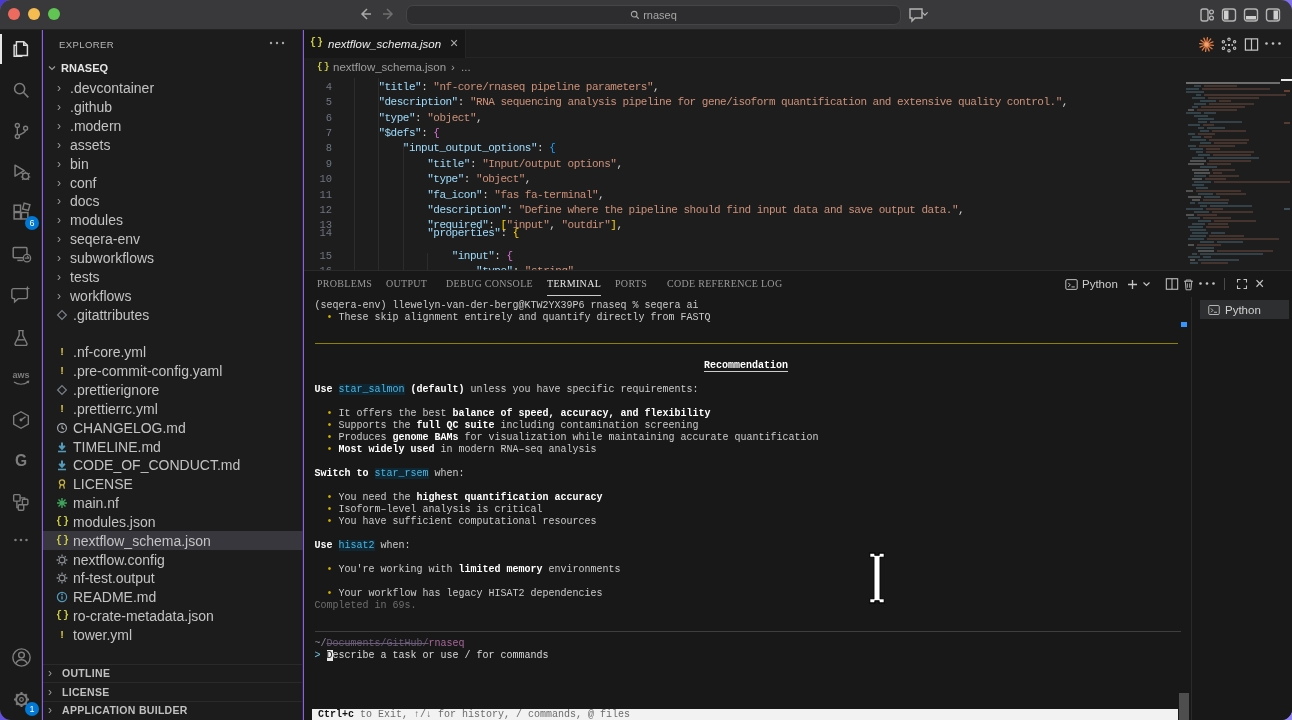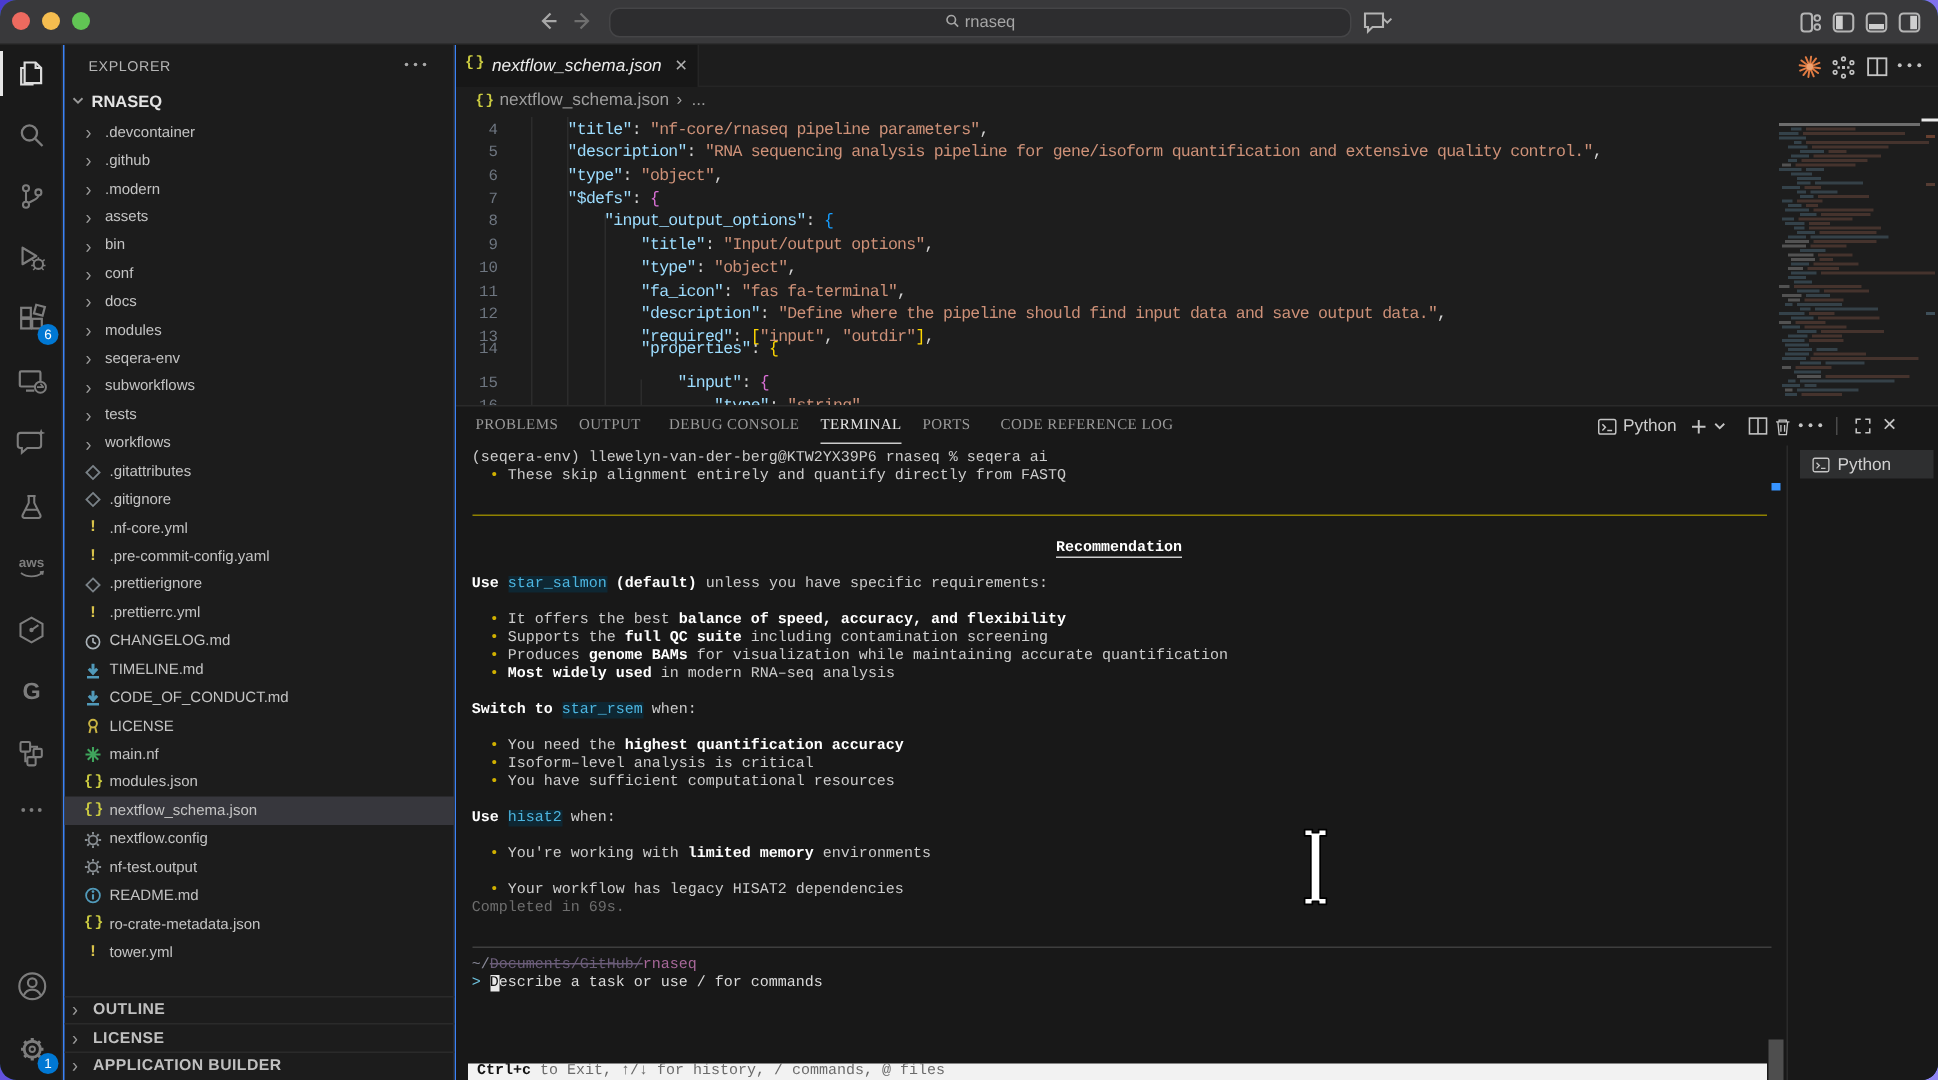--- a/index.html
+++ b/index.html
@@ -1,18 +1,18 @@
 <!DOCTYPE html>
 <html><head><meta charset="utf-8">
 <style>
 * { margin:0; padding:0; box-sizing:border-box; }
 html,body { width:1292px; height:720px; overflow:hidden; }
 body { background:linear-gradient(125deg,#4a3bd0 0%,#6d5be4 40%,#9186f4 100%);
        font-family:"Liberation Sans",sans-serif; }
-.win { position:absolute; inset:0; border-radius:11px; overflow:hidden; background:#3b82f6; }
+.win { position:absolute; inset:0; border-radius:11px; overflow:hidden; background:#8b5cf6; }
 
 
 .titlebar { position:absolute; left:0; top:0; width:1292px; height:30px; background:#39393b; border-bottom:1px solid #232323; }
 .tfl { position:absolute; top:7.5px; width:12px; height:12px; border-radius:50%; }
 .navarr { position:absolute; top:5px; font-size:14px; color:#9d9d9d; }
 .addr { position:absolute; left:406px; top:5px; width:495px; height:20px; background:#2d2d2f; border:1px solid #454547; border-radius:7px; }
 .addrtxt { position:absolute; left:0; right:0; top:3px; text-align:center; font-size:11px; color:#a6a6a6; }
 .tbicon { position:absolute; top:7px; color:#b4b4b4; }
 
 
@@ -23,21 +23,21 @@
 .abadge { position:absolute; right:3px; bottom:1px; min-width:14px; height:14px; border-radius:8px; background:#0078d4; color:#fff; font-size:9px; line-height:14px; text-align:center; font-family:"Liberation Sans",sans-serif; }
 
 
 .sidebar { position:absolute; left:43px; top:30px; width:260px; height:690px; background:#1c1c1c; border-right:1px solid #2a2a2a; }
 .sbhead { position:absolute; left:16px; top:8.5px; font-size:9.5px; color:#b5b5b5; letter-spacing:.4px; }
 .proj { position:absolute; left:4px; top:32px; font-size:11px; font-weight:bold; color:#e4e4e4; }
 .trow { position:absolute; left:0; width:260px; height:18.8px; display:flex; align-items:center; }
 .trow.sel { background:#37373d; }
 .chev { width:10px; margin-left:14px; color:#9a9a9a; font-size:12px; line-height:10px; transform:scale(1,1.1); }
 .fi { width:12px; height:12px; margin-left:13px; display:inline-block; flex:none; line-height:12px; }
-.tname { margin-left:5px; font-size:10px; color:#c3c3c3; white-space:pre; }
+.tname { margin-left:5px; font-size:14px; color:#c3c3c3; white-space:pre; }
 .chev + .tname { margin-left:3px; }
 .botsec { position:absolute; left:0; width:260px; height:18.5px; border-top:1px solid #2a2a2a; display:flex; align-items:center; }
 .botsec .chev { margin-left:5px; }
 .botsec .bname { margin-left:4px; font-size:10.5px; font-weight:bold; color:#c0c0c0; letter-spacing:.3px; }
 
 
 .editor { position:absolute; left:304px; top:30px; right:0; height:240px; background:#1d1d1d; }
 .tabstrip { position:absolute; left:0; top:0; right:0; height:28px; background:#1d1d1d; border-bottom:1px solid #252525; }
 .tab { position:absolute; left:0; top:0; width:162px; height:28px; background:#171717; border-right:1px solid #252525; }
 .tabjson { position:absolute; left:6px; top:7px; color:#cbcb41; font-family:"Liberation Mono",monospace; font-size:10px; font-weight:bold; letter-spacing:1px; }
@@ -292,26 +292,20 @@
       </div>
 <div class="trow" style="top:256.3px">
         <span class="chev">›</span>
         <span class="tname">workflows</span>
       </div>
 <div class="trow" style="top:275.2px">
         <svg class="fi" viewBox="0 0 12 12">
           <path d="M6 1.6 L10.4 6 L6 10.4 L1.6 6 Z" fill="none" stroke="#7a8288" stroke-width="1.2"></path>
         </svg>
         <span class="tname">.gitattributes</span>
-      </div>
-<div class="trow" style="top:294.1px">
-        <svg class="fi" viewBox="0 0 12 12">
-          <path d="M6 1.6 L10.4 6 L6 10.4 L1.6 6 Z" fill="none" stroke="#7a8288" stroke-width="1.2"></path>
-        </svg>
-        <span class="tname">.gitignore</span>
       </div>
 <div class="trow" style="top:312.9px">
         <span class="fi" style="color:#d8c24a;font-weight:bold;font-family:'Liberation Mono',monospace;font-size:11px;text-align:center">!</span>
         <span class="tname">.nf-core.yml</span>
       </div>
 <div class="trow" style="top:331.8px">
         <span class="fi" style="color:#d8c24a;font-weight:bold;font-family:'Liberation Mono',monospace;font-size:11px;text-align:center">!</span>
         <span class="tname">.pre-commit-config.yaml</span>
       </div>
 <div class="trow" style="top:350.6px">

